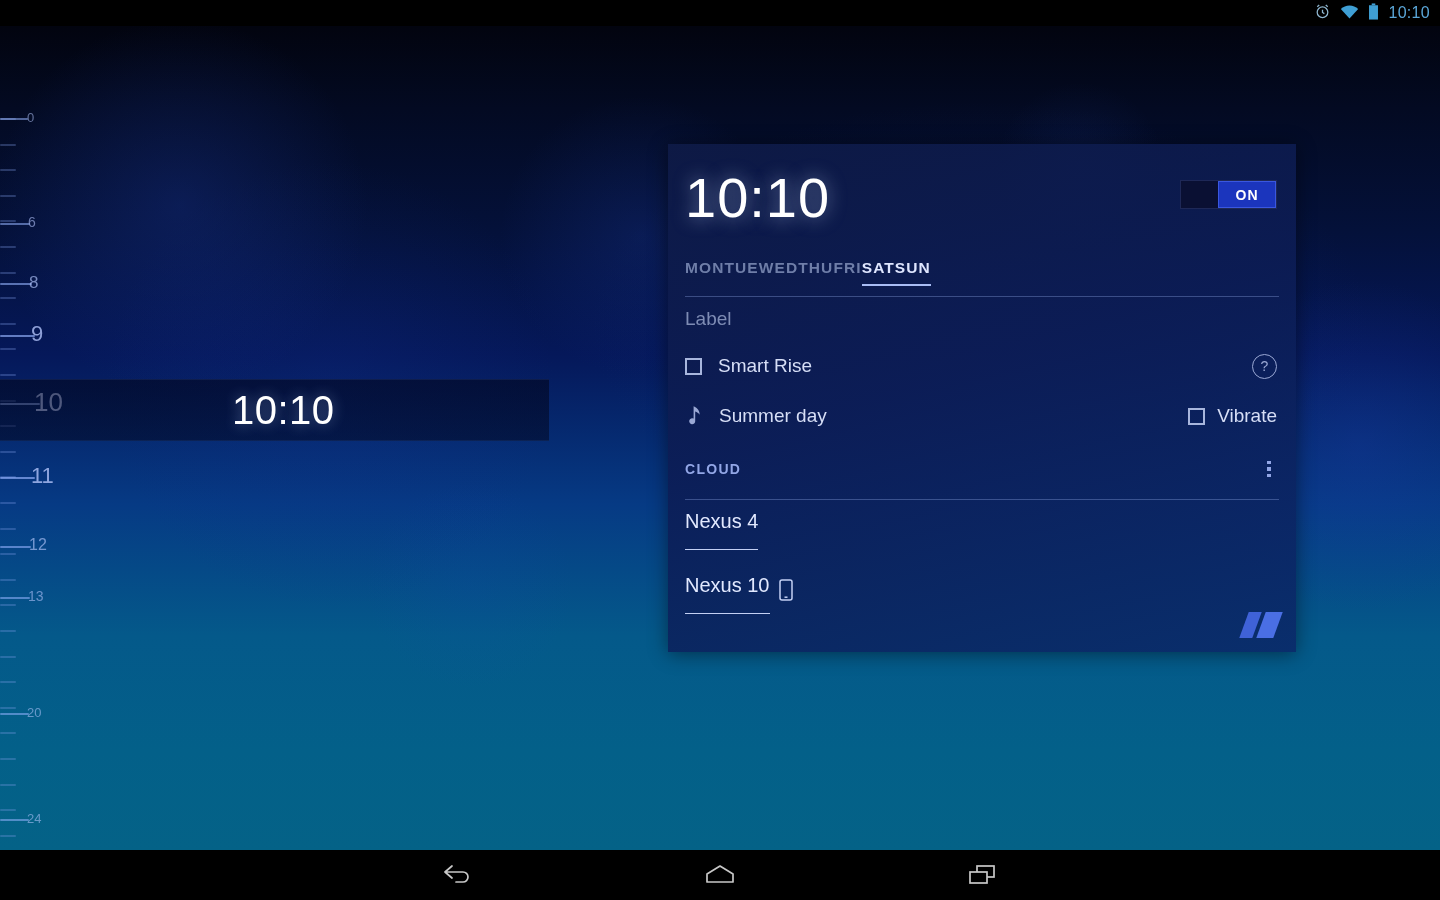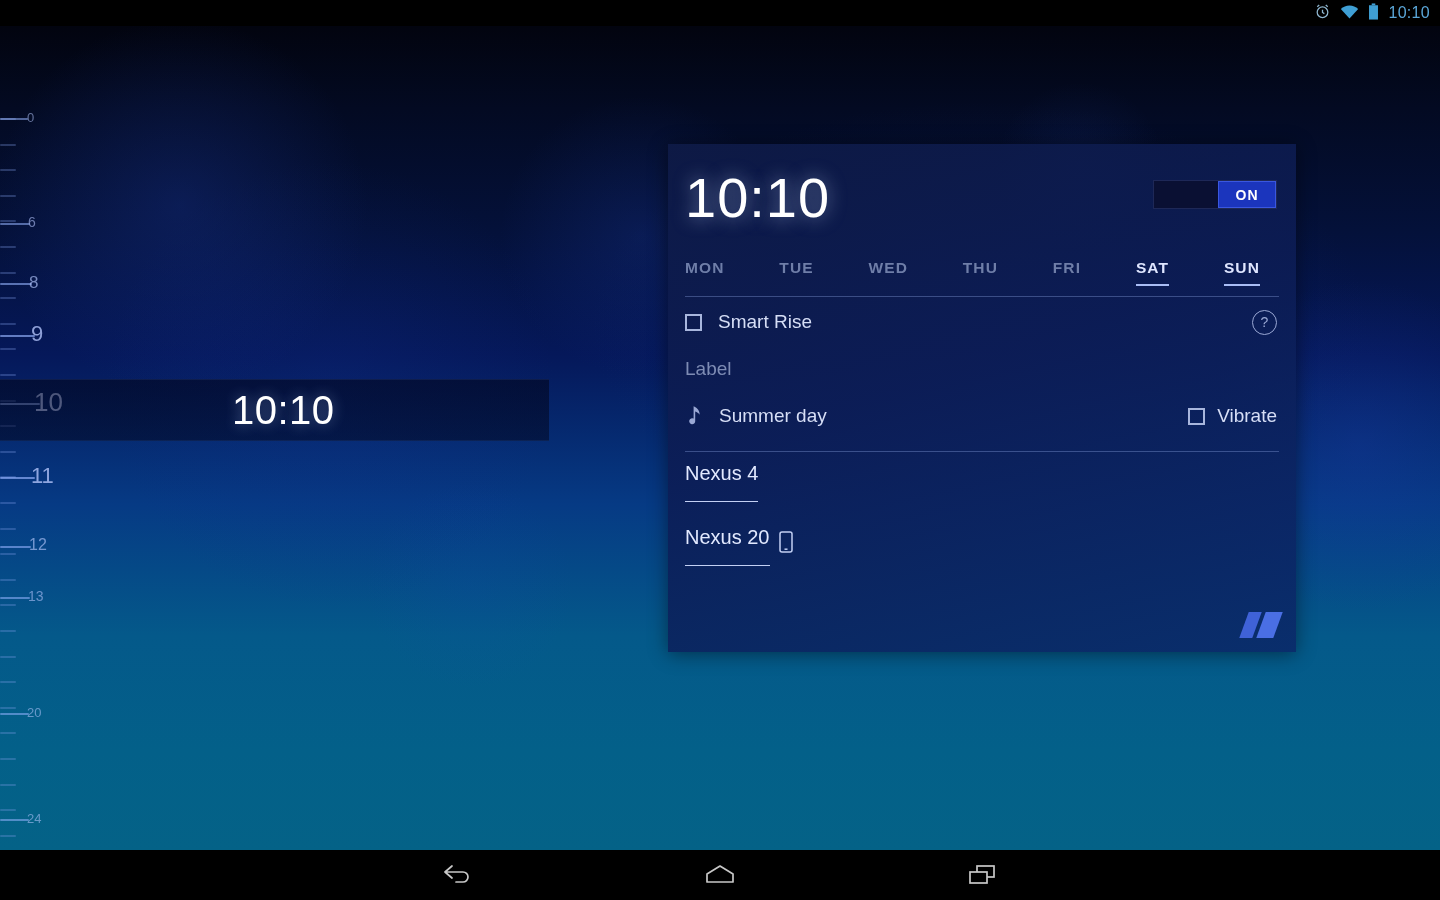--- a/index.html
+++ b/index.html
@@ -107,36 +107,35 @@
     box-shadow:0 2px 18px rgba(0,0,0,0.45);
     z-index:20; overflow:hidden;
   }
   .card-top { position:relative; padding:26px 19px 0 17px; }
   .card-time {
     color:#fff; font-size:56px; font-weight:300; letter-spacing:1px;
     line-height:1; text-shadow:0 0 18px rgba(200,220,255,0.55);
   }
   .toggle {
     position:absolute; right:19px; top:36px;
-    width:124px; height:29px; display:flex; cursor:pointer;
+    width:97px; height:29px; display:flex; cursor:pointer;
     background:#0a1033; border:1px solid rgba(120,150,255,0.18);
   }
   .toggle-track { flex:1; }
   .toggle-thumb {
     width:58px; background:#1b35bd; display:flex;
     align-items:center; justify-content:center;
     border:1px solid #3a57e0;
   }
   .toggle-thumb span {
     color:#fff; font-size:14px; font-weight:bold; letter-spacing:1px;
   }
 
   .days {
-    display:flex; margin:33px 17px 0 0; padding:0 19px 0 17px;
-    justify-content:space-between;
+    display:flex; margin:33px 0 0 0; padding:0 19px 0 17px;
   }
   .day {
     font-size:15.5px; font-weight:bold; letter-spacing:1.1px;
     color:#6f7ea8; padding-bottom:7px; cursor:pointer;
     border-bottom:2px solid transparent;
   }
   .day.active { color:#dfe6ff; border-bottom-color:#a9bdf5; }
 
   .card-divider {
     height:1px; background:rgba(160,185,245,0.32);
@@ -321,55 +320,63 @@
         <span class="day">THU</span>
         <span class="day">FRI</span>
         <span class="day active">SAT</span>
         <span class="day active">SUN</span>
       </div>
 
     <div class="card-divider"></div>
 
     <div class="rows">
 
+      <div class="row label-row">
+        <span class="label-placeholder">Label</span>
+      </div>
+
       <div class="row smart-row">
         <span class="chk"></span>
         <span class="row-text">Smart Rise</span>
         <span class="help-icon">
           <span>?</span>
         </span>
-      </div>
-
-      <div class="row label-row">
-        <span class="label-placeholder">Label</span>
       </div>
 
 
       <div class="row music-row">
         <span class="music-ico">
           <svg width="17" height="23" viewBox="0 0 17 23" fill="#9aa8d4">
             <path d="M8.6 1.2v12.4a3 3 0 1 0 1.6 2.6V6.6c1.7.5 3.4 1.6 4.4 3.2.3-3.6-2-7-6-8.6z"></path>
           </svg>
         </span>
         <span class="row-text">Summer day</span>
         <span class="vibrate-wrap">
           <span class="chk"></span>
           <span class="row-text">Vibrate</span>
         </span>
       </div>
     </div>
 
+    <div class="cloud-head">
+      <span class="cloud-title">CLOUD</span>
+      <span class="cloud-menu">
+        <i></i>
+          <i></i>
+          <i></i>
+      </span>
+    </div>
     <div class="card-divider"></div>
 
     <div class="devices" id="devices-host">
         <div class="device">
           <span class="device-name">Nexus 4</span>
         </div>
         <div class="device">
-          <span class="device-name">Nexus 20</span>
+          <span class="device-name">Nexus 10</span>
           <span class="device-ico"><svg width="14" height="22" viewBox="0 0 14 22" fill="none" stroke="#c3d0f4" stroke-width="1.5">
               <rect x="1" y="1" width="12" height="20" rx="2"></rect>
               <path d="M5.5 18.2h3"></path>
             </svg></span>
         </div>
       </div>
 
     <div class="brand-logo">
       <i></i>
         <i></i>

